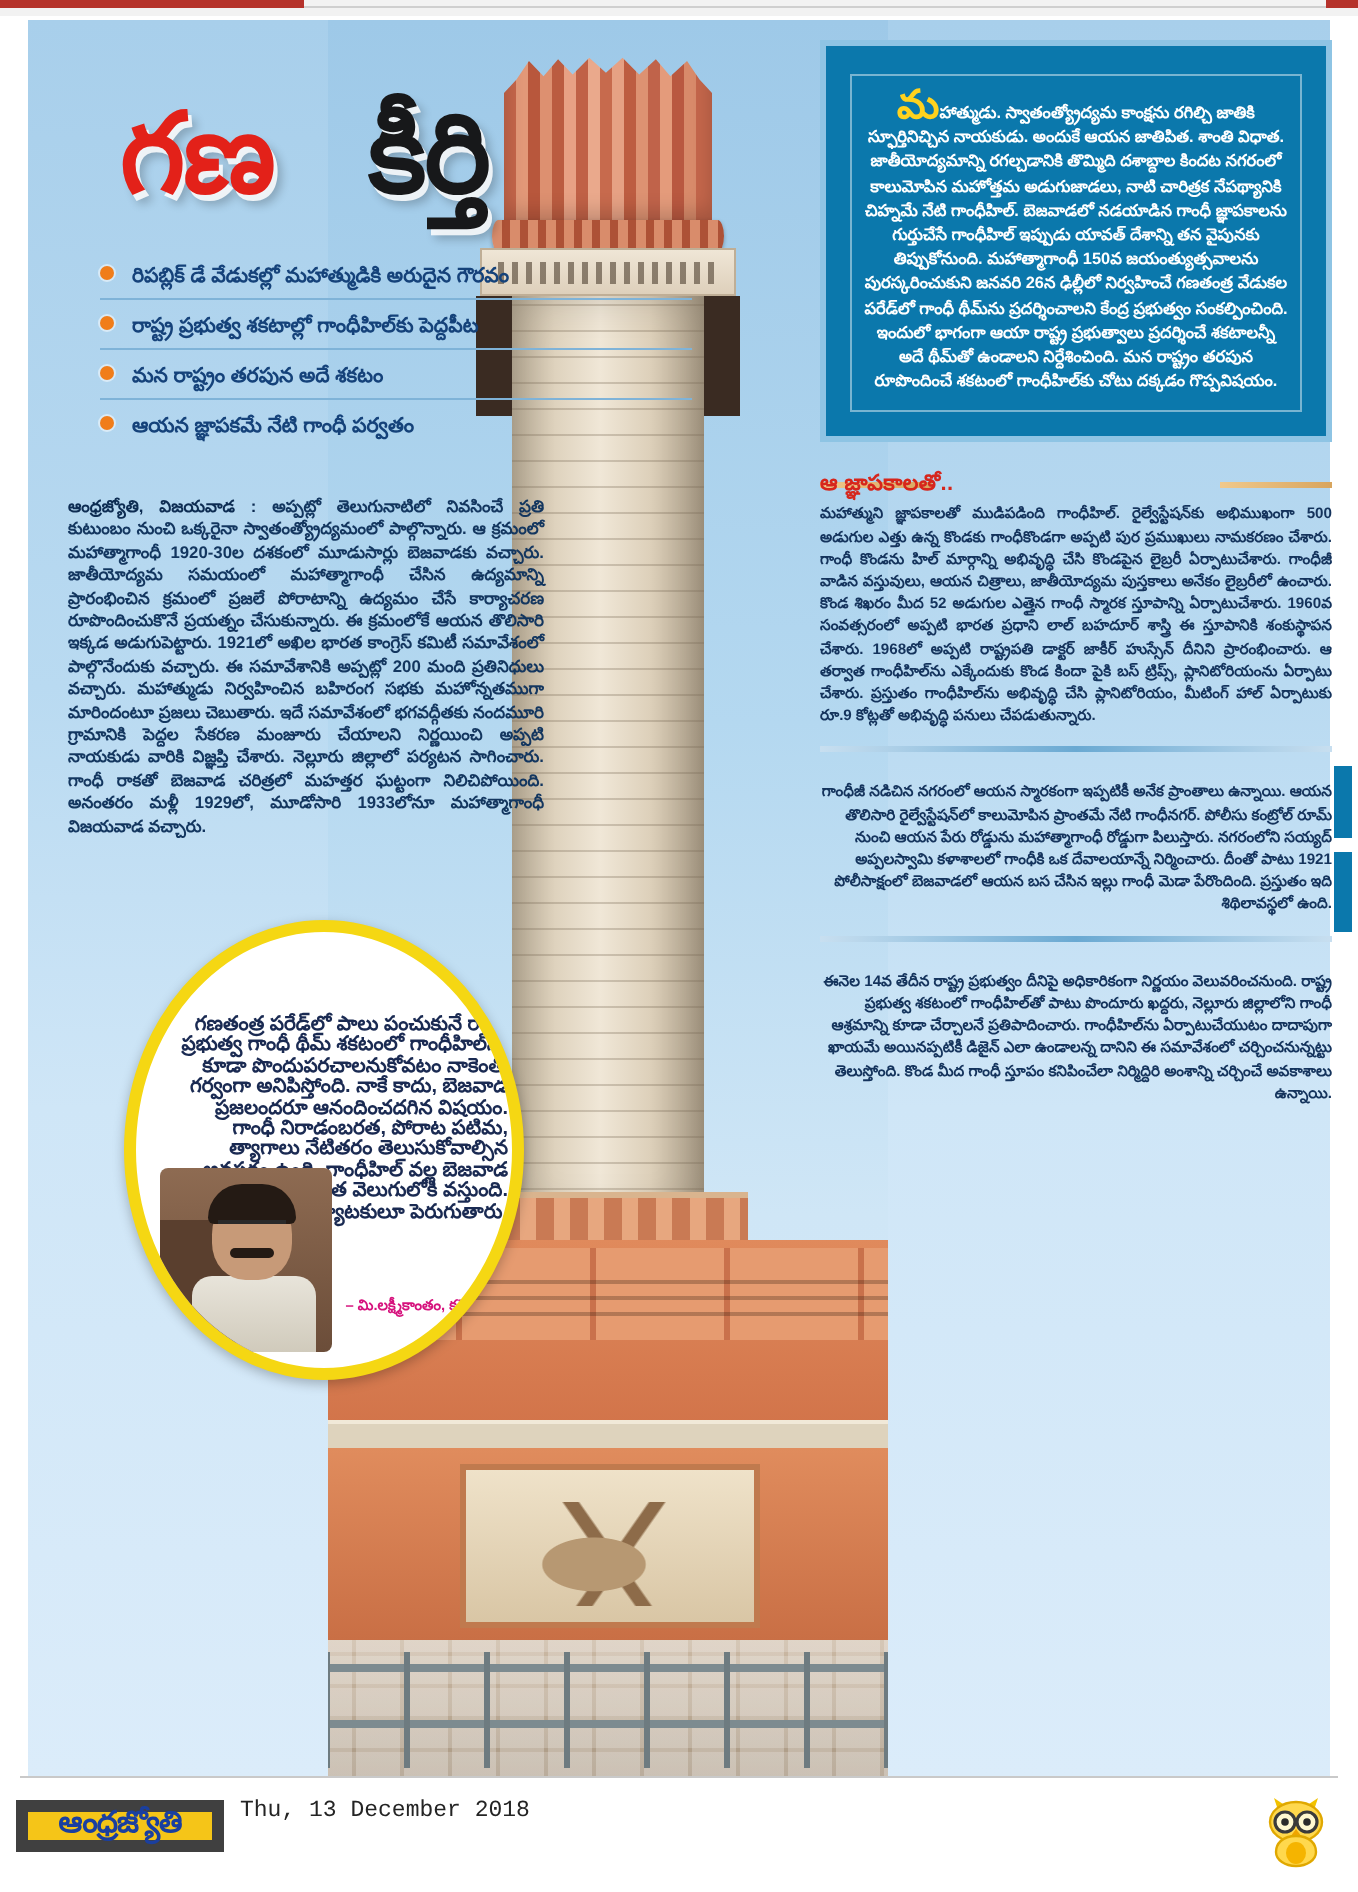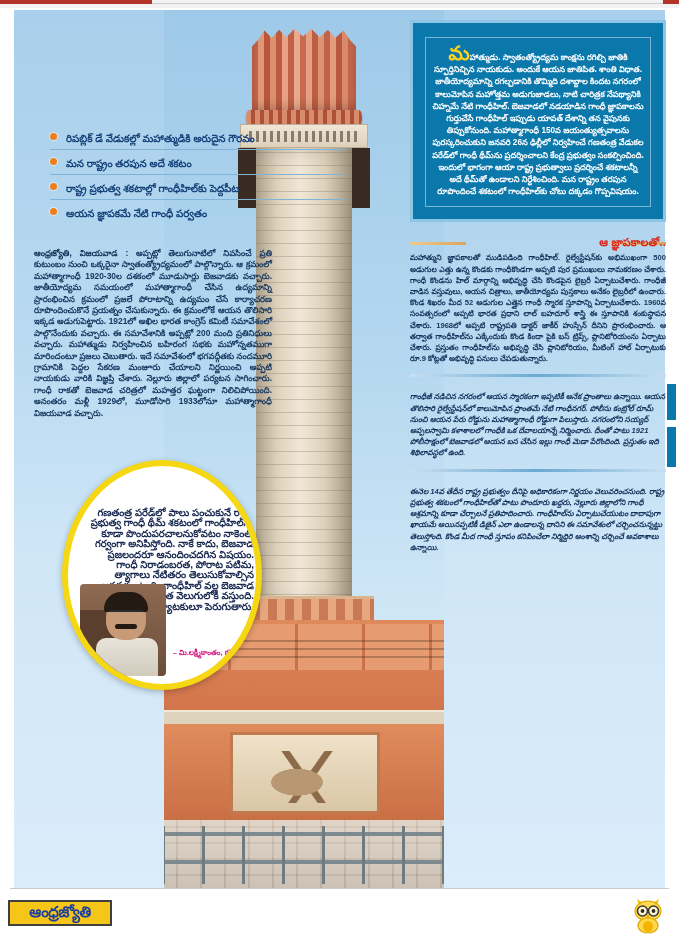--- a/index.html
+++ b/index.html
@@ -135,35 +135,35 @@
     background:#0b78ac; border:3px solid #8ec4e4; }
   #intro-box .inner{ border:1px solid rgba(255,255,255,.45); padding:8px 6px; }
   #intro-box .p{ font-size:8.2px; line-height:12.2px; color:#ffffff; text-align:center; font-weight:600; }
   #intro-box .drop{ color:#ffd21e; font-size:20px; font-weight:bold; line-height:14px; }
 
   .sec{ position:relative; margin-top:14px; }
   .sec .rule{ position:relative; height:12px; }
   .sec .rule::before, .sec .rule::after{ content:""; position:absolute; top:6px; height:3px;
     width:56px; background:linear-gradient(90deg,#f0c98c,#d8a55e); }
   .sec .rule::before{ left:0; } .sec .rule::after{ right:0; }
-  .sec h3{ position:absolute; left:0; top:0; width:100%; text-align:right;
+  .sec h3{ position:absolute; left:0; top:0; width:100%; text-align:left;
     font-size:11px; font-weight:bold; color:#d6261c; letter-spacing:.2px; }
   .sec .p{ margin-top:4px; font-size:7.6px; line-height:11.2px; color:#14335c;
     text-align:justify; font-weight:600; }
-  .sec .p.center{ text-align:left;font-style:italic; }
+  .sec .p.center{ text-align:right; }
   .sec-div{ margin-top:10px; height:3px; width:100%;
     background:linear-gradient(90deg,#c8dff0,#6aa9d2,#c8dff0); }
 
   .teal-tab{ position:absolute; right:-10px; width:9px; background:#0b78ac; }
 
   
   #footer{ position:absolute; left:0; top:888px; width:679px; height:58px; background:#ffffff; }
   #footer .divider{ position:absolute; left:10px; top:0; width:659px; height:1px; background:#c9c9c9; }
   #ajy-logo{ position:absolute; left:8px; top:12px; width:104px; height:26px; background:#f5c518;
-    border:2px solid #404040; display:flex; align-items:center; justify-content:center;
+    border:6px solid #404040; display:flex; align-items:center; justify-content:center;
     font-size:15px; font-weight:bold; color:#1a3fa0; letter-spacing:-.5px; }
   #footer .meta{ position:absolute; left:120px; top:10px; font-family:"Liberation Mono","DejaVu Sans Mono",monospace;
     font-size:11.5px; color:#242424; line-height:16px; }
   #owl{ position:absolute; right:14px; top:10px; width:34px; height:36px; }
 </style>
 </head>
 <body>
 
 <div id="browser-strip">
   <div class="redbar-l"></div>
@@ -207,33 +207,37 @@
         <i style="left:128px"></i>
         <i style="left:168px"></i>
         <i style="left:208px"></i>
         <i style="left:248px"></i>
         <i style="left:288px"></i>
       </div>
     </div>
 
     <div id="left-col">
 
+      <div id="masthead">
+        <span class="mast-word mast-red">గణ</span>
+        <span class="mast-word mast-black">కీర్తి</span>
+      </div>
 
       <div id="bullets">
         <div class="bullet-row">
           <span class="dot"></span>
           <span class="txt">రిపబ్లిక్ డే వేడుకల్లో మహాత్ముడికి అరుదైన గౌరవం</span>
         </div>
         <div class="bullet-row">
           <span class="dot"></span>
-          <span class="txt">మన రాష్ట్రం తరపున అదే శకటం</span>
+          <span class="txt">రాష్ట్ర ప్రభుత్వ శకటాల్లో గాంధీహిల్‌కు పెద్దపీట</span>
         </div>
         <div class="bullet-row">
           <span class="dot"></span>
-          <span class="txt">రాష్ట్ర ప్రభుత్వ శకటాల్లో గాంధీహిల్‌కు పెద్దపీట</span>
+          <span class="txt">మన రాష్ట్రం తరపున అదే శకటం</span>
         </div>
         <div class="bullet-row">
           <span class="dot"></span>
           <span class="txt">ఆయన జ్ఞాపకమే నేటి గాంధీ పర్వతం</span>
         </div>
       </div>
 
       <div id="byline-body">
         <div class="lead">
           <b class="by">ఆంధ్రజ్యోతి, విజయవాడ :</b>
@@ -288,20 +292,21 @@
       </div>
 
     </div>
   </div>
 </div>
 
 <div id="footer">
   <div class="divider"></div>
   <div id="ajy-logo">ఆంధ్రజ్యోతి</div>
   <div class="meta">
+    <div>Thu, 13 December 2018</div>
   </div>
   <svg id="owl" viewBox="0 0 34 36">
     <path d="M8 7 L6 1 L12 5 Z M26 7 L28 1 L22 5 Z" fill="#f2c200"></path>
     <ellipse cx="17" cy="13" rx="13" ry="10" fill="#ffd84d" stroke="#e0a800" stroke-width="1.2"></ellipse>
     <circle cx="11.5" cy="13" r="5" fill="#fff8d0" stroke="#3b3b3b" stroke-width="1.6"></circle>
     <circle cx="22.5" cy="13" r="5" fill="#fff8d0" stroke="#3b3b3b" stroke-width="1.6"></circle>
     <circle cx="11.5" cy="13" r="1.9" fill="#2b2b2b"></circle>
     <circle cx="22.5" cy="13" r="1.9" fill="#2b2b2b"></circle>
     <path d="M16.2 13.6 h1.6 v-1 h-1.6 z" fill="#3b3b3b"></path>
     <path d="M17 16.5 l-2.2 3 h4.4 z" fill="#f0a400"></path>

